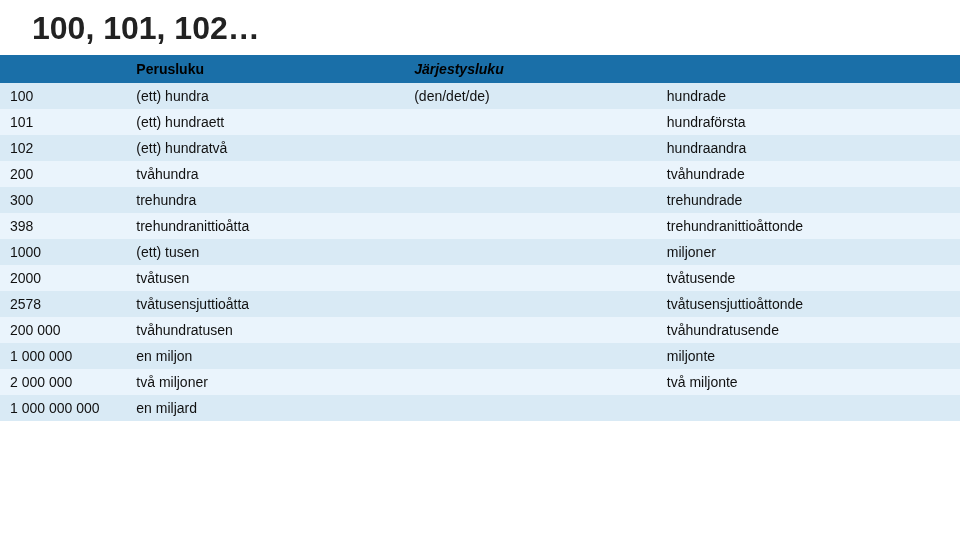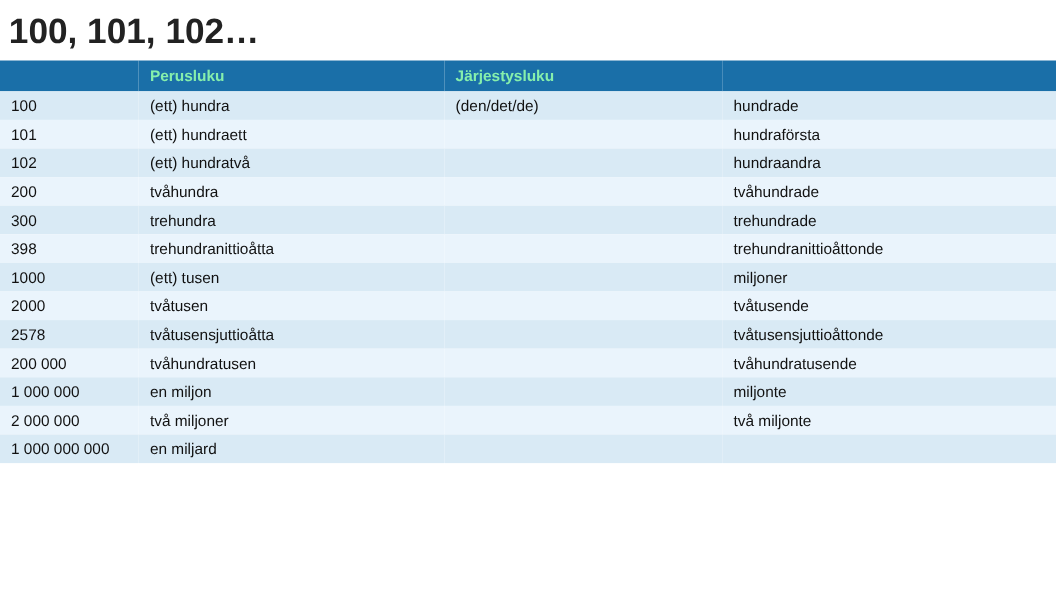--- a/index.html
+++ b/index.html
@@ -6,50 +6,50 @@
     body {
       font-family: Arial, sans-serif;
       background: #fff;
       width: 960px;
       height: 540px;
       overflow: hidden;
     }
     .page-title {
       font-size: 32px;
       font-weight: bold;
-      padding: 10px 20px 8px 8px;
+      padding: 10px 20px 8px 32px;
       color: #222;
     }
     table {
       width: 100%;
       border-collapse: collapse;
       font-size: 14px;
     }
     thead tr {
       background-color: #1a6fa8;
-      color: #86efac;
+      color: #000000;
     }
     thead th {
       padding: 6px 10px;
       text-align: left;
       font-weight: bold;
     }
     tbody tr:nth-child(odd) {
       background-color: #d9eaf5;
     }
     tbody tr:nth-child(even) {
       background-color: #eaf4fc;
     }
     tbody td {
       padding: 5px 10px;
       color: #111;
     }
     .col-num { width: 100px; }
     .col-peru { width: 220px; }
-    .col-jarj { width: 200px; }
+    .col-jarj { width: 200px; font-style: italic; }
     .col-sv { width: 240px; }
   </style>
 </head>
 <body>
 
 <div class="page-title">100, 101, 102…</div>
 
 <table>
   <thead>
     <tr>

